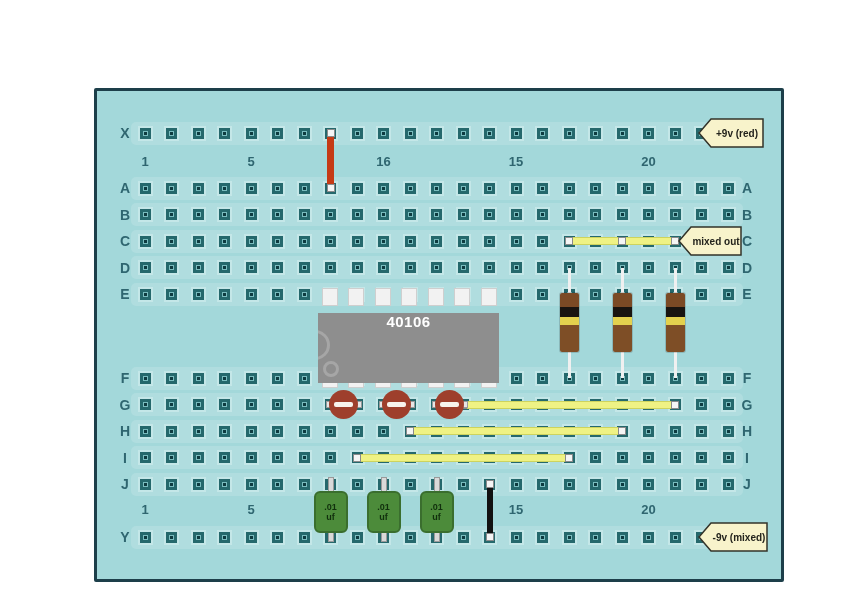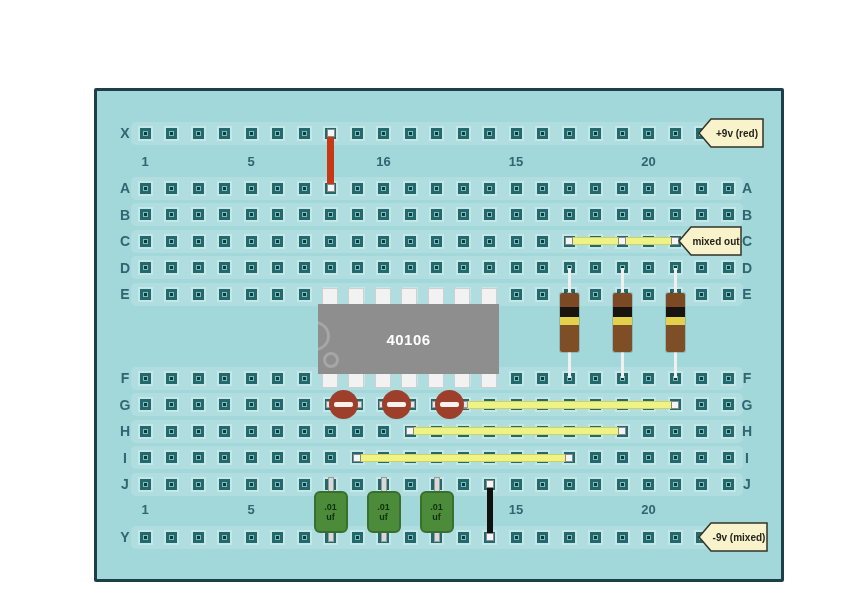--- a/index.html
+++ b/index.html
@@ -19,21 +19,21 @@
   .rowlabel { position:absolute; transform:translate(-50%,-50%); font-weight:bold; font-size:14px; color:#2f6670; }
   .numlabel { position:absolute; transform:translate(-50%,-50%); font-weight:bold; font-size:13px; color:#2f6670; }
   .wire-h { position:absolute; height:8px; background:#eff284; border:1px solid #cdd35e; border-radius:2px; }
   .wire-v { position:absolute; border-radius:1px; }
   .wirecap { position:absolute; width:8px; height:8px; background:#f5f5f5; border:1px solid #8a8a8a; }
   .lead { position:absolute; background:#f0f0f0; }
   .resistor-body { position:absolute; width:19px; border-radius:2px; box-shadow:0 0 0 1px rgba(0,0,0,0.15); }
   .pot-stub { position:absolute; width:9px; height:7px; background:#e6e6e6; border:1px solid #9a9a9a; }
   .pot { position:absolute; width:29px; height:29px; border-radius:50%; }
   .pot-slot { position:absolute; left:5px; top:12px; width:19px; height:5px; background:#f7f3ec; border-radius:2px; }
-  .ic-body { position:absolute; overflow:hidden; display:flex; align-items:center; justify-content:center; }
+  .ic-body { position:absolute; overflow:hidden; display:flex; justify-content:center;margin-top:9px; }
   .ic-label { color:#ffffff; font-weight:bold; font-size:15px; letter-spacing:0.5px; }
   .ic-notch { position:absolute; width:30px; height:30px; border:3px solid #a6a6a6; border-radius:50%; left:-18px; top:17px; }
   .ic-dot { position:absolute; width:16px; height:16px; border:3px solid #a6a6a6; border-radius:50%; left:5px; top:48px; }
   .ic-pin { position:absolute; width:16px; height:18px; background:#f2f2f2; border:1px solid #cfcfcf; }
   .cap-body { position:absolute; width:34px; height:42px; border-radius:6px;
     display:flex; flex-direction:column; align-items:center; justify-content:center;
     font-weight:bold; font-size:9px; line-height:10px; color:#11300d; }
   .cap-lead { position:absolute; width:6px; background:#d9d9d9; border:1px solid #9a9a9a; }
   .tag { position:absolute; }
   .tag svg { position:absolute; left:0; top:0; }

